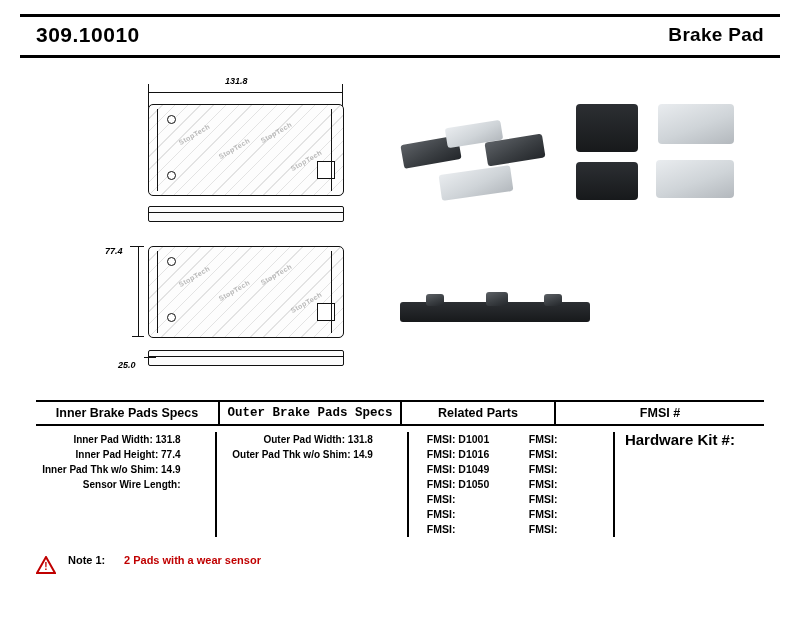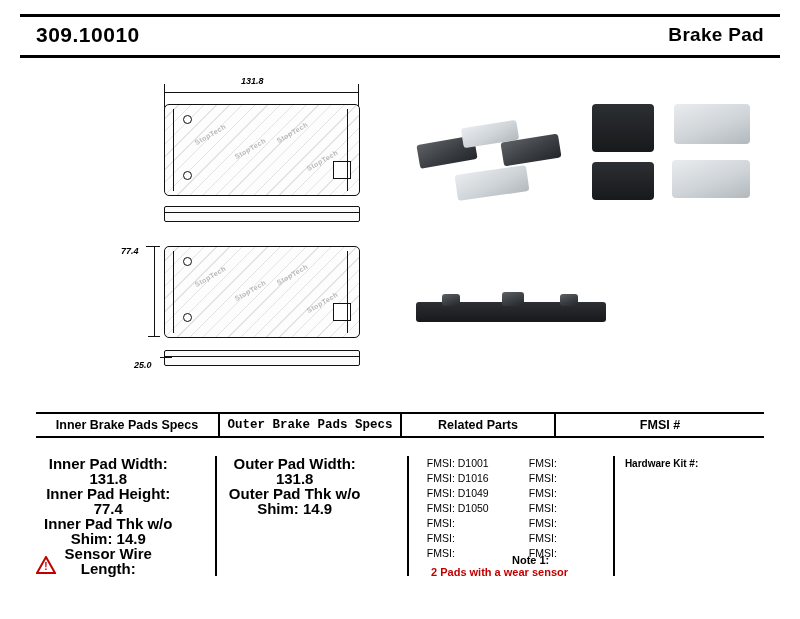--- a/index.html
+++ b/index.html
@@ -46,21 +46,21 @@
     right: 16px;
     top: 7px;
     font-size: 19px;
     font-weight: bold;
     letter-spacing: 0.3px;
   }
 
   
   .drawing {
     position: absolute;
-    left: 16px;
+    left: 0;
     top: 40px;
     width: 760px;
     height: 340px;
   }
 
   .dim-label {
     position: absolute;
     font-size: 9px;
     font-weight: bold;
     font-style: italic;
@@ -143,70 +143,68 @@
     width: 728px;
     height: 140px;
   }
   .tblrow {
     display: flex;
     width: 100%;
   }
   .col {
     position: relative;
     box-sizing: border-box;
-    margin-top: 12px;
   }
   .col-head {
     border-top: 2.5px solid #000;
     border-bottom: 2.5px solid #000;
     height: 26px;
     display: flex;
     align-items: center;
     justify-content: center;
     font-size: 12.5px;
     font-weight: bold;
   }
   .spec-line {
-    font-size: 15px;
+    font-size: 10px;
     font-weight: bold;
     line-height: 15px;
-    text-align: center;
+    text-align: right;
     padding-right: 34px;
   }
   .fmsi-wrap {
     display: flex;
     padding-left: 8px;
   }
   .fmsi-col {
     width: 50%;
     font-size: 10.5px;
-    font-weight: normal;
+    font-weight: bold;
     line-height: 15px;
   }
   .fmsi-col.left { padding-left: 10px; }
   .fmsi-col.right { padding-left: 18px; }
   .related-line {
-    font-size: 10px;
+    font-size: 15px;
     font-weight: bold;
     line-height: 15px;
     padding-left: 10px;
   }
 
   
   .notes {
     position: absolute;
     left: 48px;
     top: 540px;
     width: 500px;
   }
   .note-row {
     display: flex;
-    align-items: flex-end;
+    align-items: flex-start;
     height: 19px;
-    flex-direction: column;
   }
   .note-label {
     font-size: 11px;
     font-weight: bold;
     width: 56px;
   }
   .note-text {
     font-size: 11px;
     font-weight: bold;
     color: #c00000;

